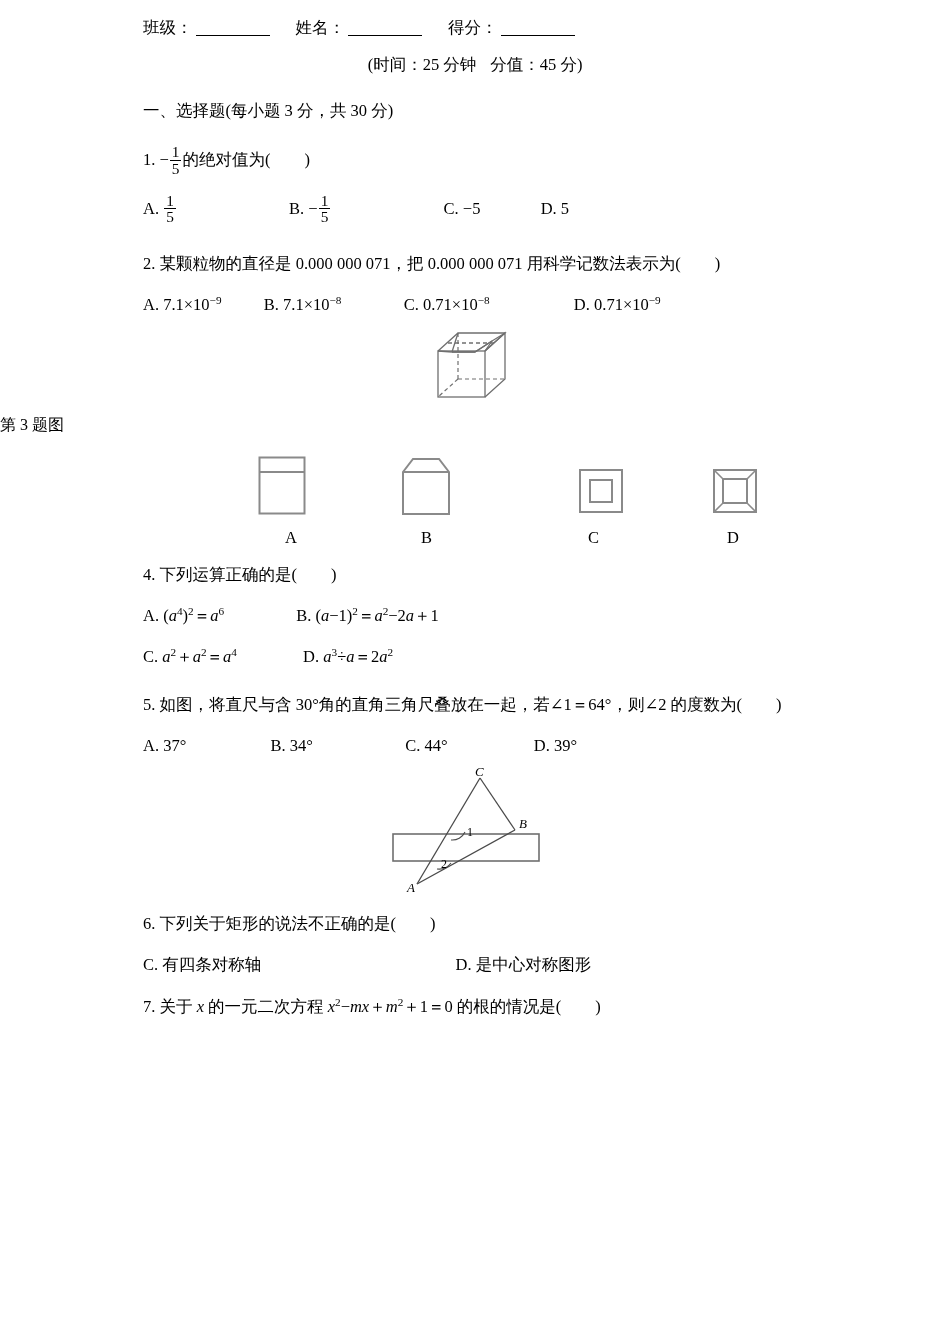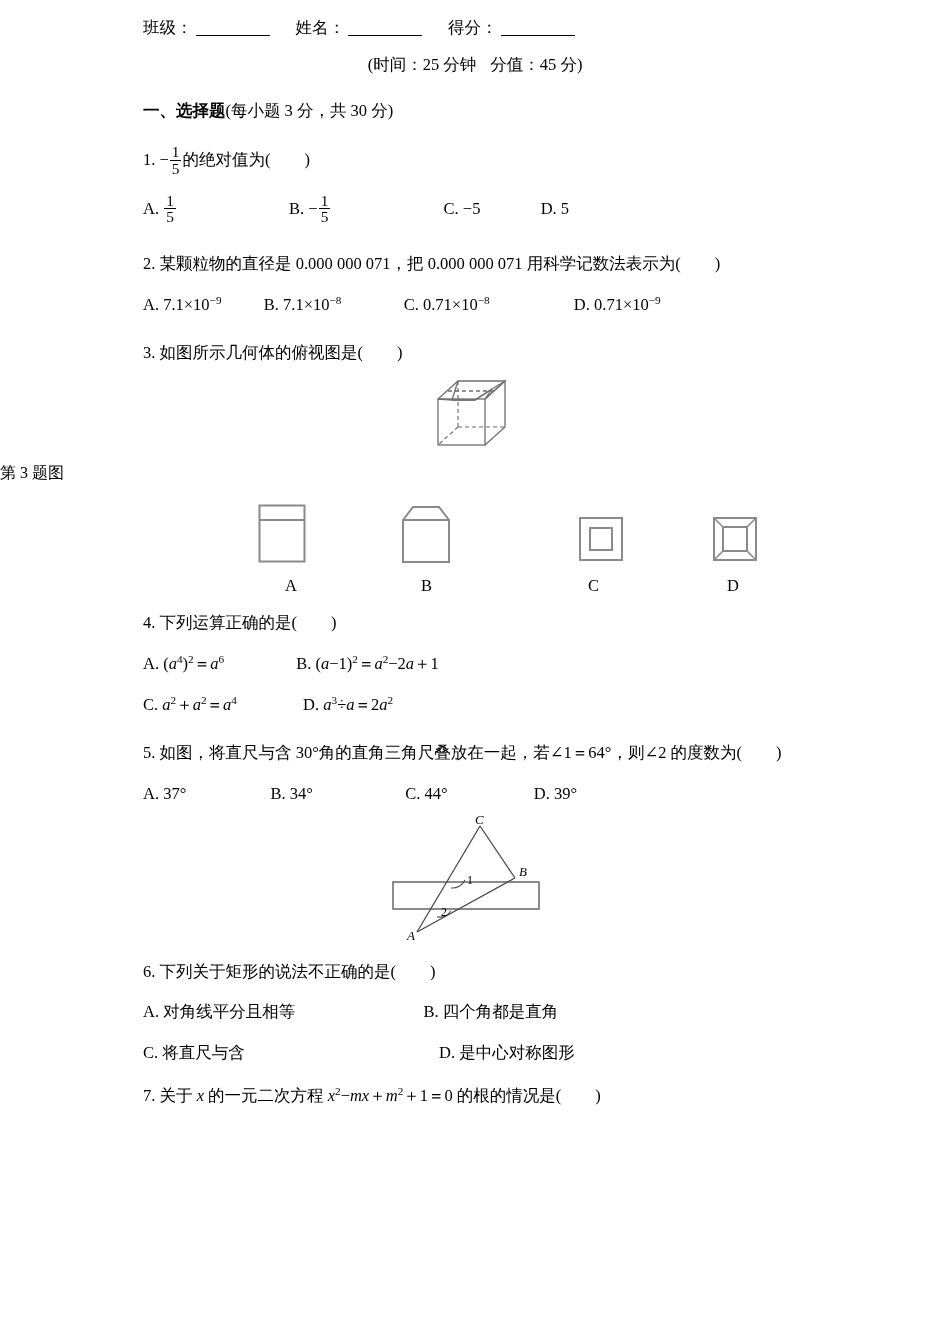--- a/index.html
+++ b/index.html
@@ -57,21 +57,21 @@
     font-size: 16.5px;
     margin: 15px 0 0 0;
   }
   .meta-line .gap { display:inline-block; width: 14px; }
 
   
   .section-head {
     margin: 24px 0 0 143px;
     font-size: 16.5px;
   }
-  .section-head b { font-weight: bold; }
+  .section-head b { font-weight: normal; }
 
   
   .q {
     margin: 19px 0 0 143px;
     font-size: 16.5px;
     line-height: 1.45;
     white-space: nowrap;
   }
   .opts {
     margin: 17px 0 0 143px;
@@ -157,24 +157,20 @@
   <div class="opts">
     <span class="opt"><span>A.</span> <span>7.1</span><span>×</span><span>10</span><sup class="sm">−9</sup></span>
     <span style="display:inline-block;width:34px"></span>
     <span class="opt"><span>B.</span> <span>7.1</span><span>×</span><span>10</span><sup class="sm">−8</sup></span>
     <span style="display:inline-block;width:54px"></span>
     <span class="opt"><span>C.</span> <span>0.71</span><span>×</span><span>10</span><sup class="sm">−8</sup></span>
     <span style="display:inline-block;width:76px"></span>
     <span class="opt"><span>D.</span> <span>0.71</span><span>×</span><span>10</span><sup class="sm">−9</sup></span>
   </div>
 
-  <div class="q" style="margin-top:24px">
-    <span>3.</span>
-    <span>如图所示几何体的俯视图是(</span><span class="blank-paren"></span><span>)</span>
-  </div>
 
   <div class="figbox" style="margin-top:8px">
     <div style="text-align:center">
       <svg width="110" height="80" viewBox="0 0 110 80">
         <g fill="none" stroke="#6f6f6f" stroke-width="1.3">
 
           <rect x="18" y="26" width="47" height="46"></rect>
 
           <polyline points="18,26 38,8 85,8 65,26"></polyline>
 
@@ -296,26 +292,21 @@
         <text x="66" y="102" font-family="Liberation Serif, serif" font-size="12" fill="#000">2</text>
       </svg>
     </div>
   </div>
 
   <div class="q" style="margin-top:14px">
     <span>6.</span>
     <span>下列关于矩形的说法不正确的是(</span><span class="blank-paren"></span><span>)</span>
   </div>
   <div class="opts">
-    <span class="opt"><span>A.</span> <span>对角线平分且相等</span></span>
-    <span style="display:inline-block;width:120px"></span>
-    <span class="opt"><span>B.</span> <span>四个角都是直角</span></span>
-  </div>
-  <div class="opts">
-    <span class="opt"><span>C.</span> <span>将直尺与含</span></span>
+    <span class="opt"><span>C.</span> <span>有四条对称轴</span></span>
     <span style="display:inline-block;width:186px"></span>
     <span class="opt"><span>D.</span> <span>是中心对称图形</span></span>
   </div>
 
   <div class="q">
     <span>7.</span>
     <span>关于 </span><i class="mv">x</i><span> 的一元二次方程 </span><span><i class="mv">x</i><sup class="sm">2</sup>−<i class="mv">mx</i>＋<i class="mv">m</i><sup class="sm">2</sup>＋1＝0</span><span> 的根的情况是(</span><span class="blank-paren"></span><span>)</span>
   </div>
 
 </div>

